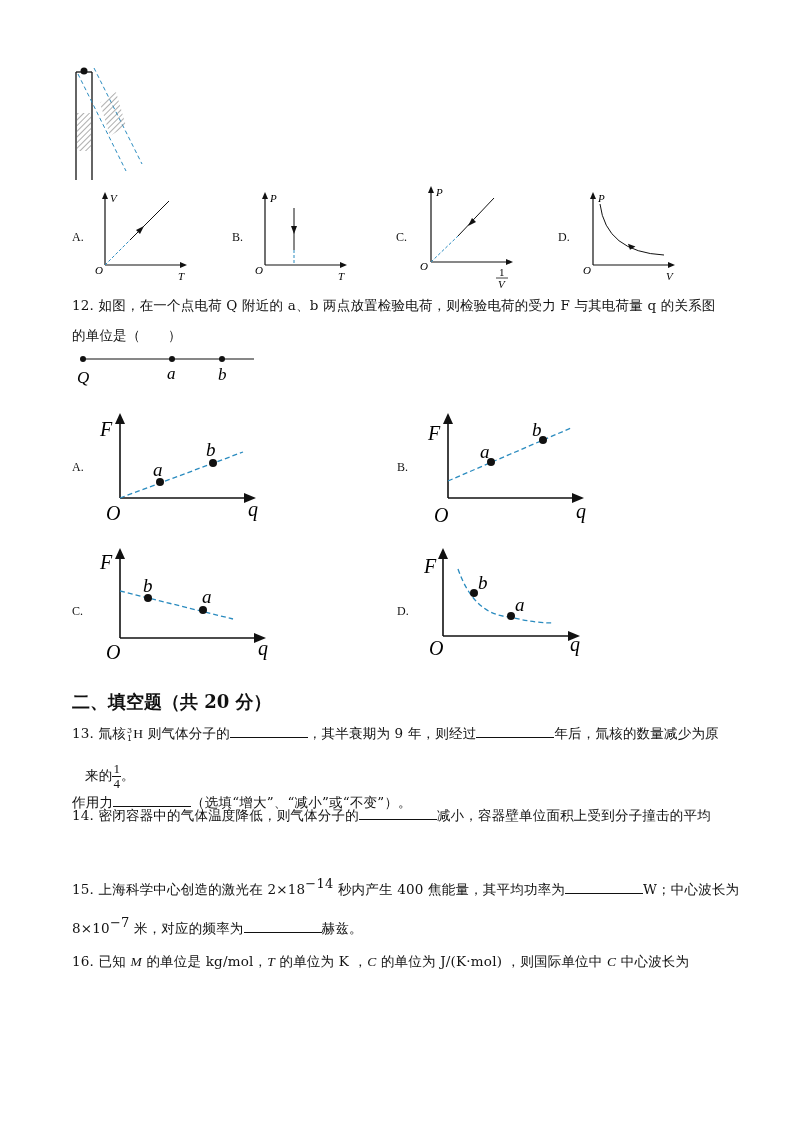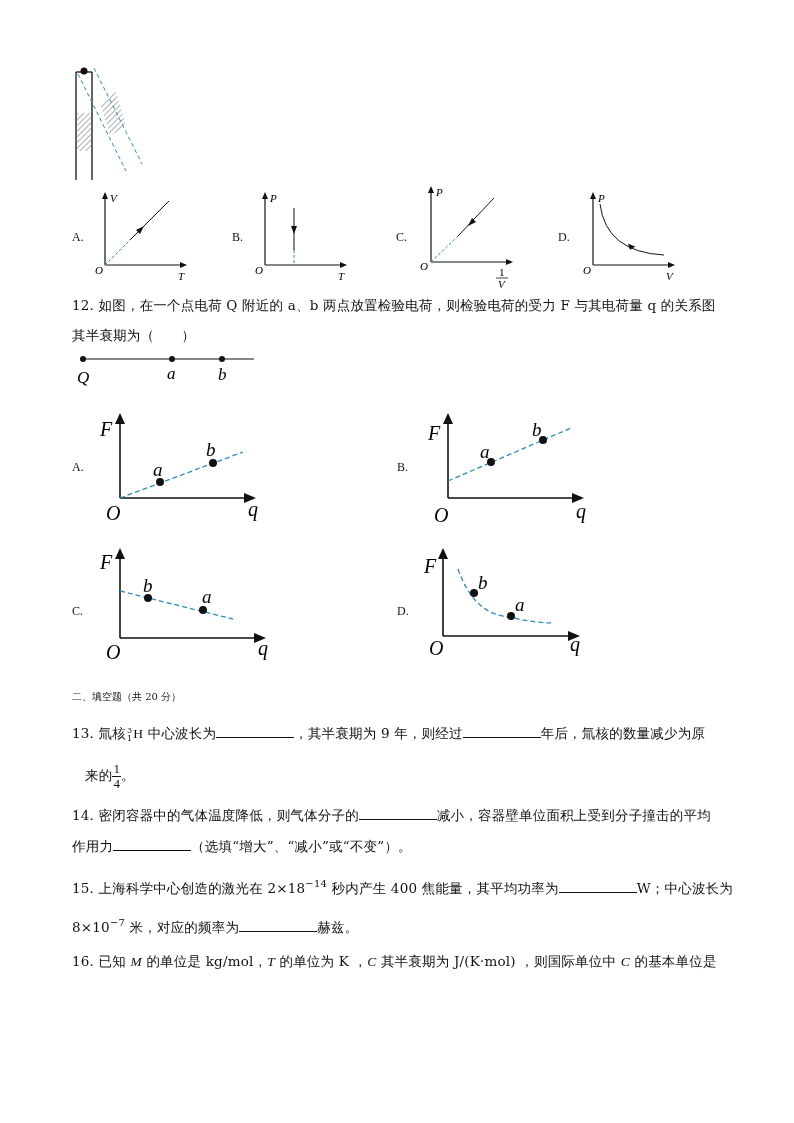--- a/index.html
+++ b/index.html
@@ -3,24 +3,24 @@
 <meta charset="utf-8">
 <style>
   html, body { margin:0; padding:0; background:#fff; }
   body { width:794px; height:1123px; position:relative; overflow:hidden;
          font-family:"DejaVu Serif", serif; color:#111; }
   .abs { position:absolute; }
   .txt { font-size:13.5px; line-height:20px; white-space:nowrap; letter-spacing:0.2px; }
   .opt { font-size:12px; font-family:"Liberation Serif", serif; }
   .blank { display:inline-block; width:78px; border-bottom:1px solid #111; height:14px; vertical-align:baseline; }
   .it { font-style:italic; font-family:"Liberation Serif", serif; }
-  sup, sub { font-size:10px; }
+  sup, sub { font-size:13px; }
   .frac { display:inline-flex; flex-direction:column; align-items:center; vertical-align:middle; font-size:13px; line-height:14px; font-family:"Liberation Serif", serif; }
   .frac .num { border-bottom:1px solid #111; padding:0 1px; }
-  .heading { font-weight:normal; font-size:10px; }
+  .heading { font-weight:bold; font-size:18px; }
   svg text { font-family:"Liberation Serif", serif; }
 </style>
 </head>
 <body>
 
 <svg class="abs" style="left:70px;top:64px" width="80" height="120" viewBox="0 0 80 120">
   <defs>
     <pattern id="hatch" width="4" height="4" patternUnits="userSpaceOnUse" patternTransform="rotate(45)">
       <line x1="0" y1="0" x2="0" y2="4" stroke="#777" stroke-width="1.2"></line>
     </pattern>
@@ -86,21 +86,21 @@
   <line x1="13" y1="75" x2="92" y2="75" stroke="#111" stroke-width="1.2"></line>
     <polygon points="95,75 88,72 88,78" fill="#111"></polygon>
   <path d="M20,14 Q26,62 84,65" stroke="#111" stroke-width="1" fill="none"></path>
   <polygon points="47,55 55,55 51,60" fill="#111" transform="rotate(20 51 57)"></polygon>
   <text x="18" y="12" font-size="11" font-style="italic">P</text>
   <text x="3" y="84" font-size="11" font-style="italic">O</text>
   <text x="86" y="90" font-size="11" font-style="italic">V</text>
 </svg>
 
 <div class="abs txt" style="left:72px;top:295px">12. 如图，在一个点电荷 Q 附近的 a、b 两点放置检验电荷，则检验电荷的受力 F 与其电荷量 q 的关系图</div>
-<div class="abs txt" style="left:72px;top:325px">其半衰期为（　　）</div>
+<div class="abs txt" style="left:72px;top:325px">的单位是（　　）</div>
 
 <svg class="abs" style="left:74px;top:350px" width="190" height="36" viewBox="0 0 190 36">
   <line x1="9" y1="9" x2="180" y2="9" stroke="#111" stroke-width="1.2"></line>
   <circle cx="9" cy="9" r="3" fill="#111"></circle>
   <circle cx="98" cy="9" r="3" fill="#111"></circle>
   <circle cx="148" cy="9" r="3" fill="#111"></circle>
   <text x="3" y="33" font-size="17" font-style="italic">Q</text>
   <text x="93" y="29" font-size="17" font-style="italic">a</text>
   <text x="144" y="30" font-size="17" font-style="italic">b</text>
 </svg>
@@ -168,38 +168,38 @@
   <text x="54" y="44" font-size="19" font-style="italic">b</text>
   <text x="91" y="66" font-size="19" font-style="italic">a</text>
 </svg>
 
 <div class="abs heading" style="left:72px;top:690px">二、填空题（共 20 分）</div>
 
 <div class="abs txt" style="left:72px;top:723px">
   <span>13. 氚核</span><span style="display:inline-flex;flex-direction:column;vertical-align:middle;font-size:8px;line-height:8px;margin:0 1px">
       <span>3</span>
       <span>1</span>
-    </span><span style="font-family:'Liberation Serif',serif">H</span><span> 中心波长为</span><span class="blank"></span><span>，其半衰期为 9 年，则经过</span><span class="blank"></span><span>年后，氚核的数量减少为原</span>
+    </span><span style="font-family:'Liberation Serif',serif">H</span><span> 则气体分子的</span><span class="blank"></span><span>，其半衰期为 9 年，则经过</span><span class="blank"></span><span>年后，氚核的数量减少为原</span>
 </div>
 <div class="abs txt" style="left:85px;top:762px">
   <span>来的</span><span class="frac">
       <span class="num">1</span>
       <span>4</span>
     </span><span>。</span>
 </div>
 
 <div class="abs txt" style="left:72px;top:805px">
   <span>14. 密闭容器中的气体温度降低，则气体分子的</span><span class="blank"></span><span>减小，容器壁单位面积上受到分子撞击的平均</span>
 </div>
-<div class="abs txt" style="left:72px;top:836px">
+<div class="abs txt" style="left:72px;top:792px">
   <span>作用力</span><span class="blank"></span><span>（选填“增大”、“减小”或“不变”）。</span>
 </div>
 
 <div class="abs txt" style="left:72px;top:874px">
   <span>15. 上海科学中心创造的激光在 2×18</span><sup>−14</sup><span> 秒内产生 400 焦能量，其平均功率为</span><span class="blank"></span><span>W；中心波长为</span>
 </div>
 <div class="abs txt" style="left:72px;top:913px">
   <span>8×10</span><sup>−7</sup><span> 米，对应的频率为</span><span class="blank"></span><span>赫兹。</span>
 </div>
 
 <div class="abs txt" style="left:72px;top:951px">
-  <span>16. 已知 </span><span class="it">M</span><span> 的单位是 kg/mol，</span><span class="it">T</span><span> 的单位为 K ，</span><span class="it">C</span><span> 其半衰期为 J/(K·mol) ，则国际单位中 </span><span class="it">C</span><span> 的基本单位是</span>
+  <span>16. 已知 </span><span class="it">M</span><span> 的单位是 kg/mol，</span><span class="it">T</span><span> 的单位为 K ，</span><span class="it">C</span><span> 的单位为 J/(K·mol) ，则国际单位中 </span><span class="it">C</span><span> 中心波长为</span>
 </div>
 
 </body></html>

